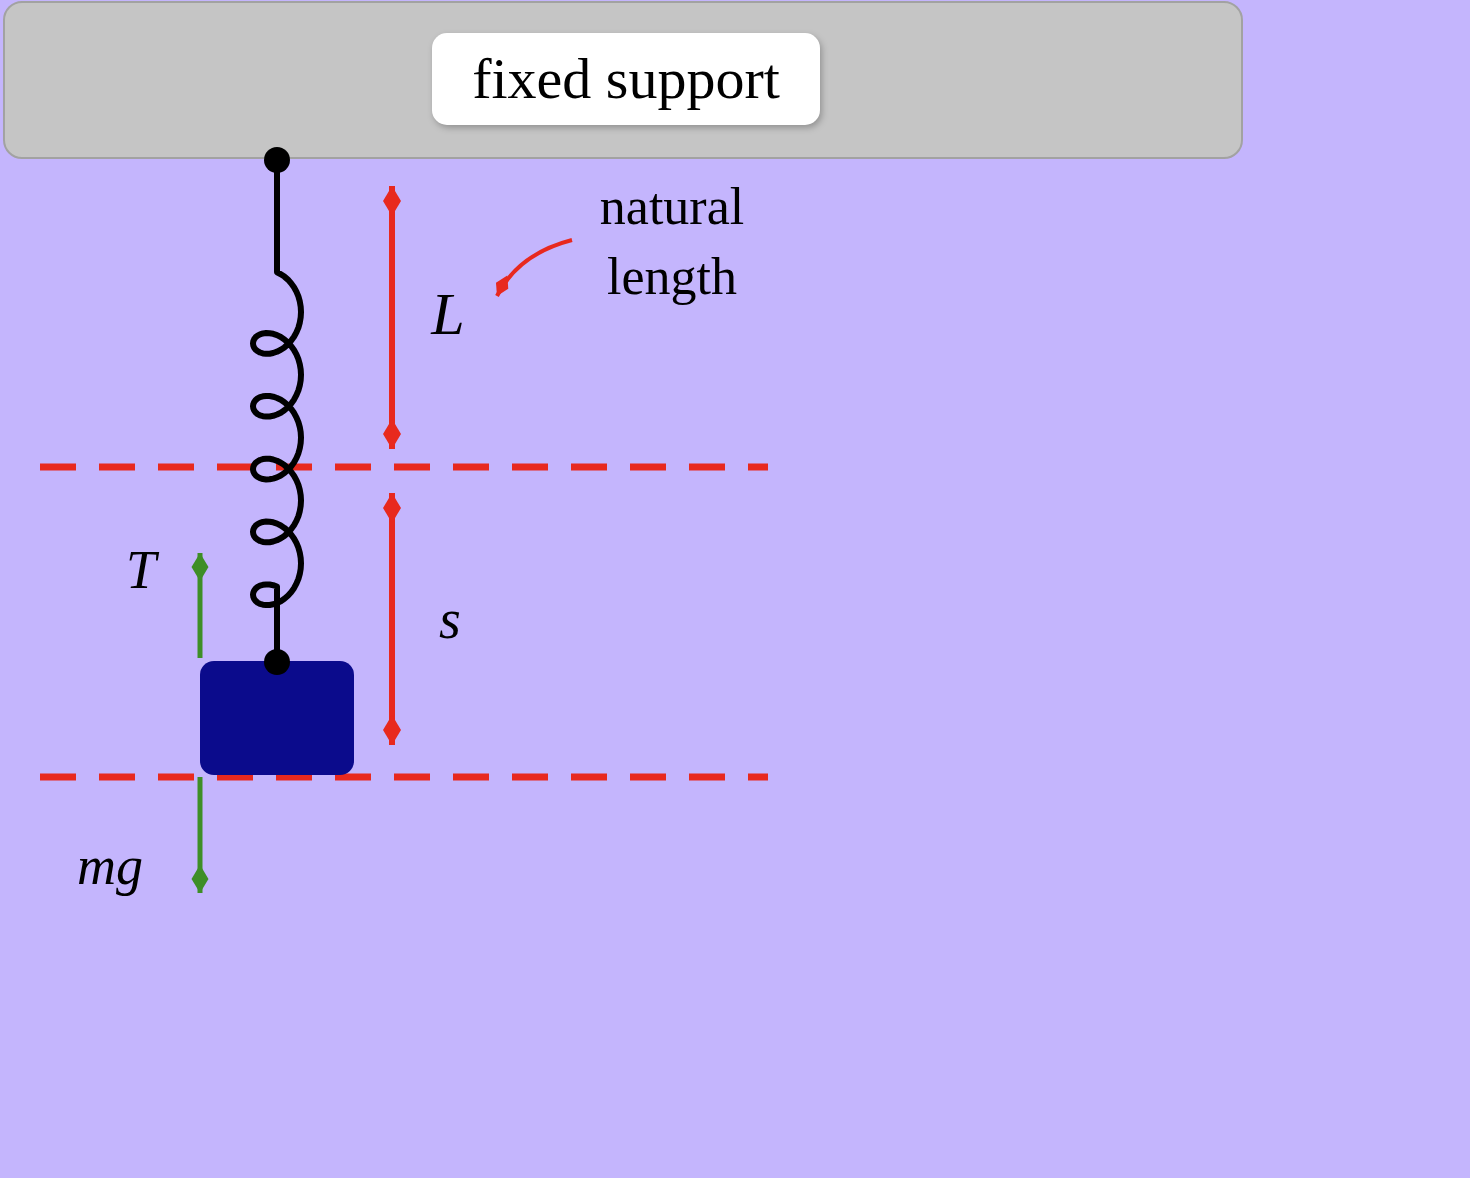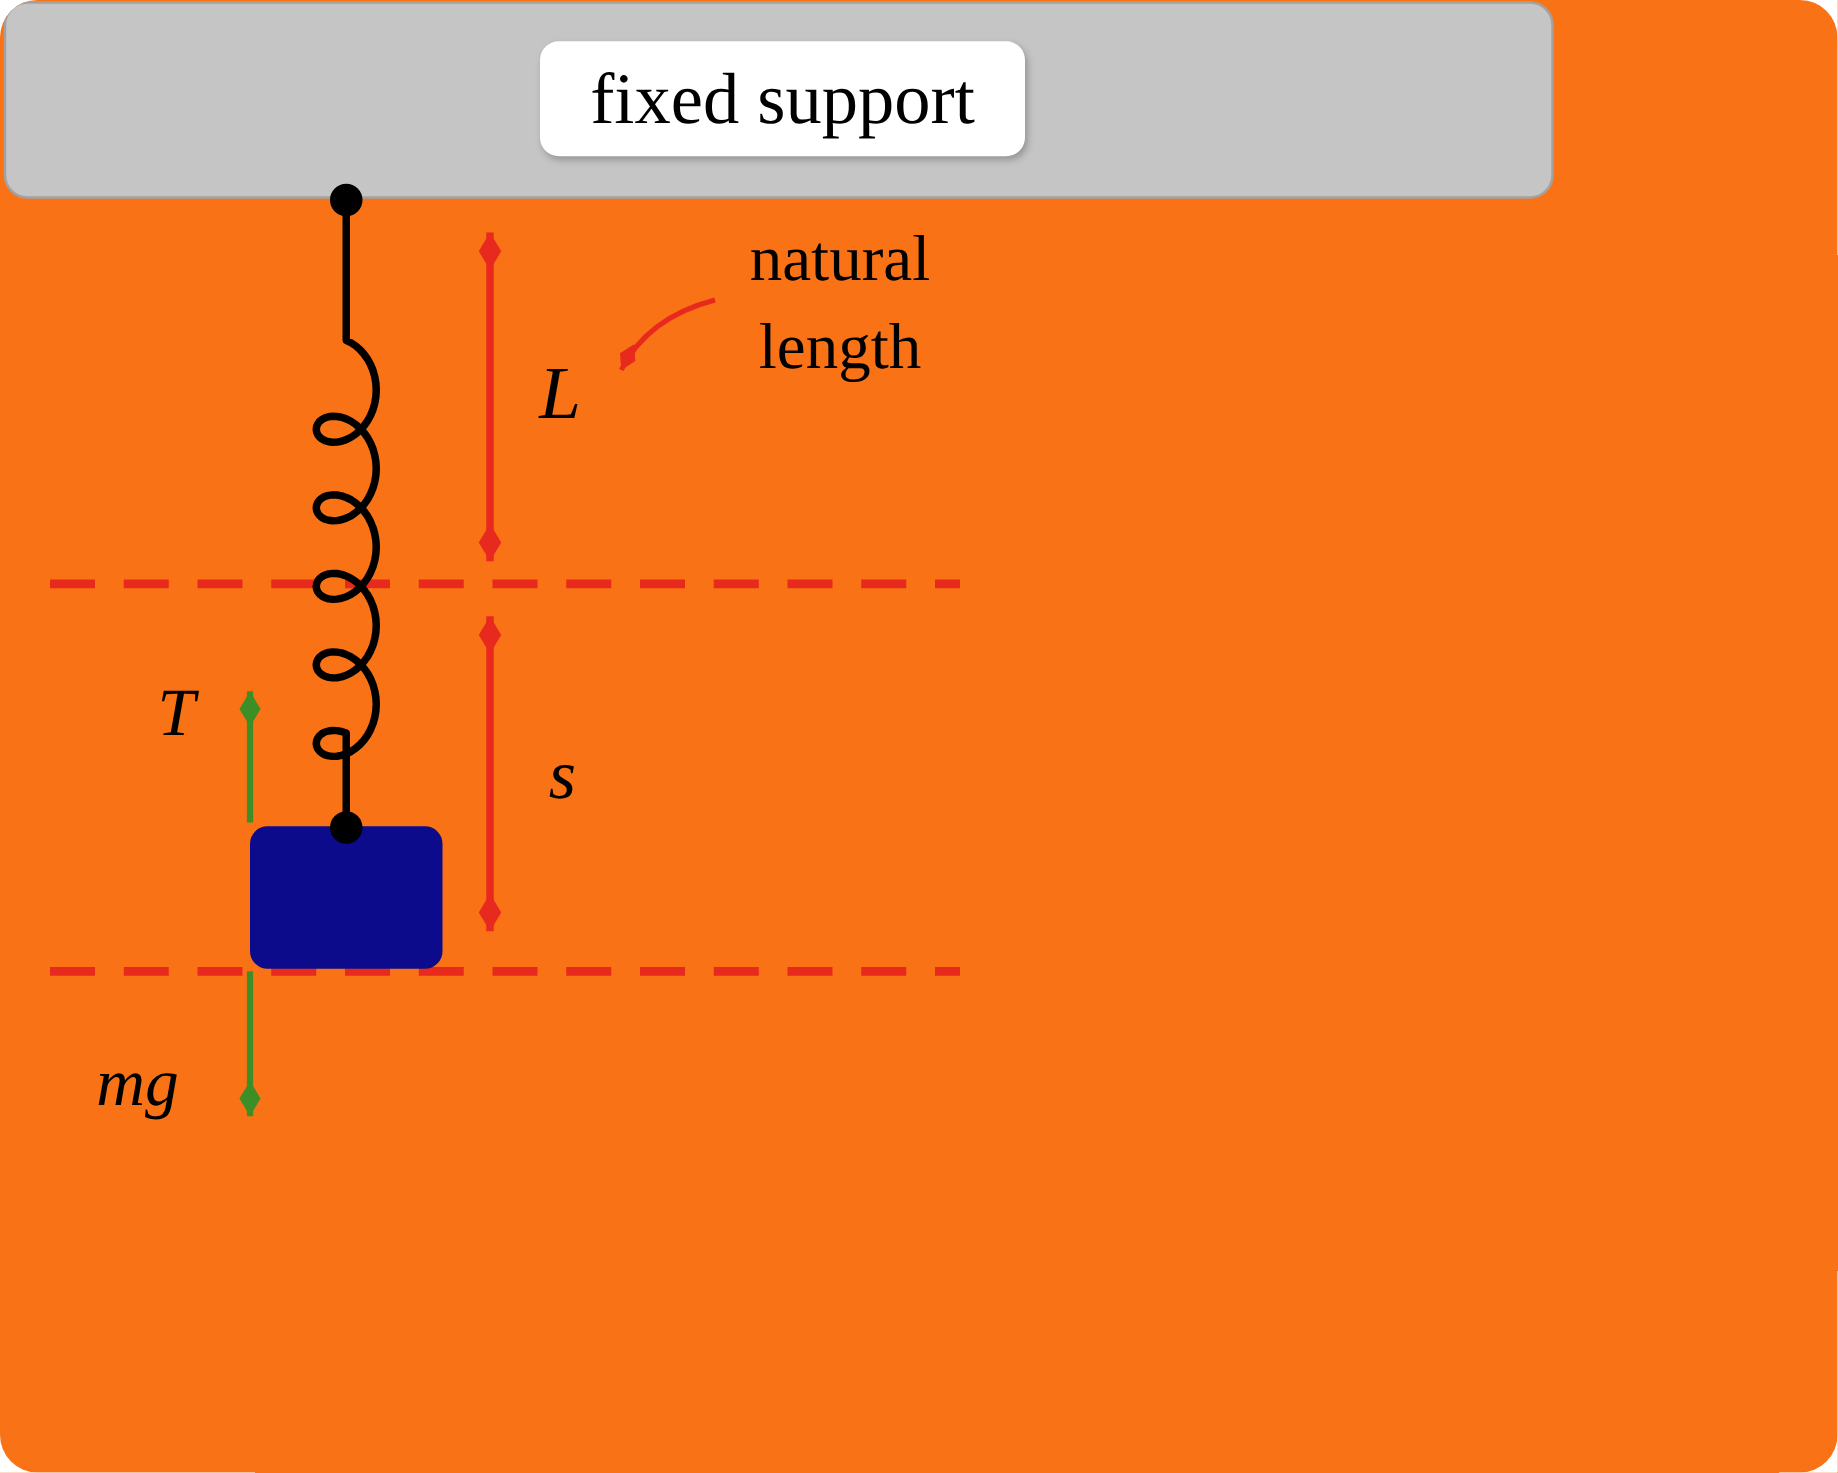--- a/index.html
+++ b/index.html
@@ -4,23 +4,22 @@
 <style>
   html, body {
     margin: 0;
     padding: 0;
     background: #ffffff;
   }
   .canvas-wrap {
     position: relative;
     width: 1470px;
     height: 1178px;
-    background: #f97316;
+    background: #c4b5fd;
     overflow: hidden;
-    border-radius: 30px;
   }
   svg {
     display: block;
   }
   .serif-text {
     font-family: "Liberation Serif", serif;
     fill: #000000;
   }
   .math-italic {
     font-family: "Liberation Serif", serif;

